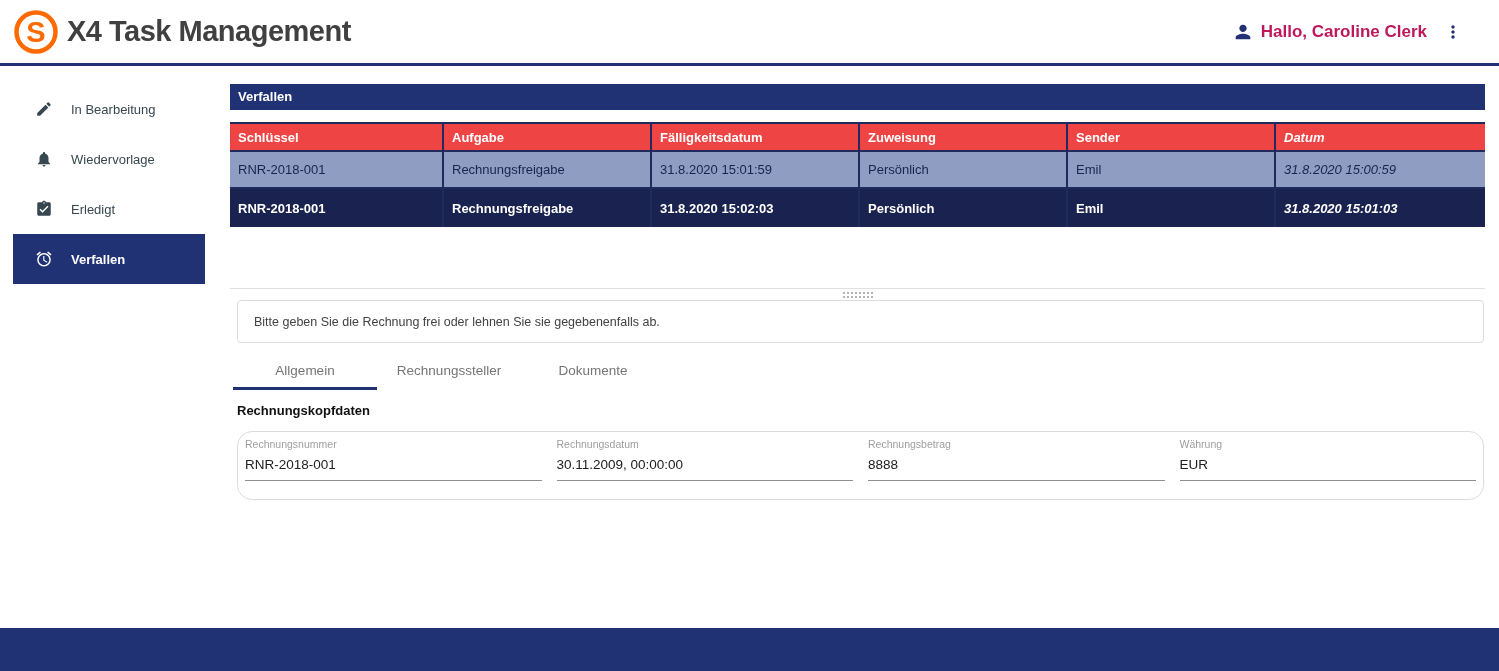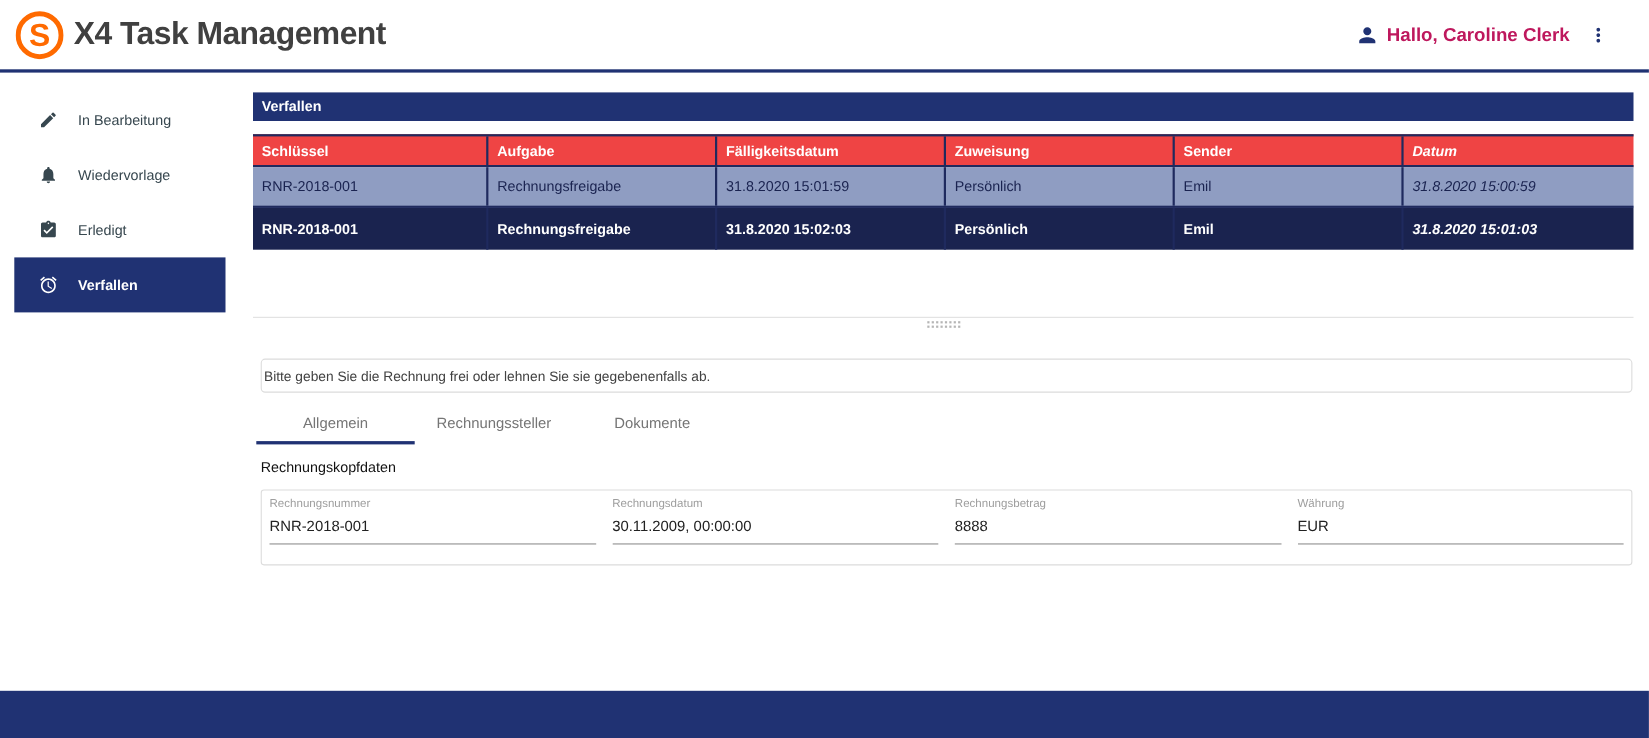--- a/index.html
+++ b/index.html
@@ -45,33 +45,33 @@
   .r-normal { height: 37px; background: #8F9DC2; color: #1A2350;
     border-bottom: 2px solid #1F2A5E; cursor: pointer; }
   .r-selected { height: 38px; background: #1A234F; color: #fff; font-weight: bold; cursor: pointer; }
 
   .splitter { margin-top: 61px; height: 12px; border-top: 1px solid #e0e0e0; position: relative; }
   .splitter-dots { position: absolute; left: 50%; top: 3px; transform: translateX(-50%);
     display: grid; grid-template-columns: repeat(8, 2px); grid-template-rows: repeat(2, 2px);
     gap: 2px; cursor: row-resize; }
   .splitter-dots i { width: 2px; height: 2px; background: #b5b5b5; }
 
-  .message-card { margin-left: 7px; width: 1247px; height: 31px; border: 1px solid #dcdcdc;
+  .message-card { margin-left: 7px; width: 1247px; height: 43px; border: 1px solid #dcdcdc;
     border-radius: 4px; background: #fff; display: flex; align-items: center;
-    padding-left: 2px; font-size: 12.5px; color: #424242; margin-top: 26px; }
+    padding-left: 16px; font-size: 12.5px; color: #424242; }
 
   .tabs { margin-top: 11px; margin-left: 3px; display: flex; }
   .tab { width: 144px; height: 36px; display: flex; align-items: center; justify-content: center;
     font-size: 13.5px; color: #757575; cursor: pointer; border-bottom: 3px solid transparent; }
   .tab.active { border-bottom-color: #203273; }
 
-  .section-title { margin: 13px 0 0 7px; font-size: 13px; font-weight: normal; color: #111; }
+  .section-title { margin: 13px 0 0 7px; font-size: 13px; font-weight: bold; color: #111; }
 
   .fields-box { margin: 13px 0 0 7px; width: 1247px; border: 1px solid #dcdcdc;
-    border-radius: 3px; padding: 6px 6px 18px 6px; display: grid;
+    border-radius: 15px; padding: 6px 6px 18px 6px; display: grid;
     grid-template-columns: repeat(4, 1fr); column-gap: 13px; background: #fff; }
   .field { padding: 0 1px; }
   .field-label { font-size: 10.5px; color: #9E9E9E; }
   .field-value { margin-top: 7px; font-size: 13.5px; color: #212121; padding-bottom: 8px;
     border-bottom: 1px solid #8f8f8f; cursor: text; }
 
   
   .footer { position: absolute; left: 0; top: 628px; width: 1499px; height: 43px;
     background: #203273; }
 </style>

